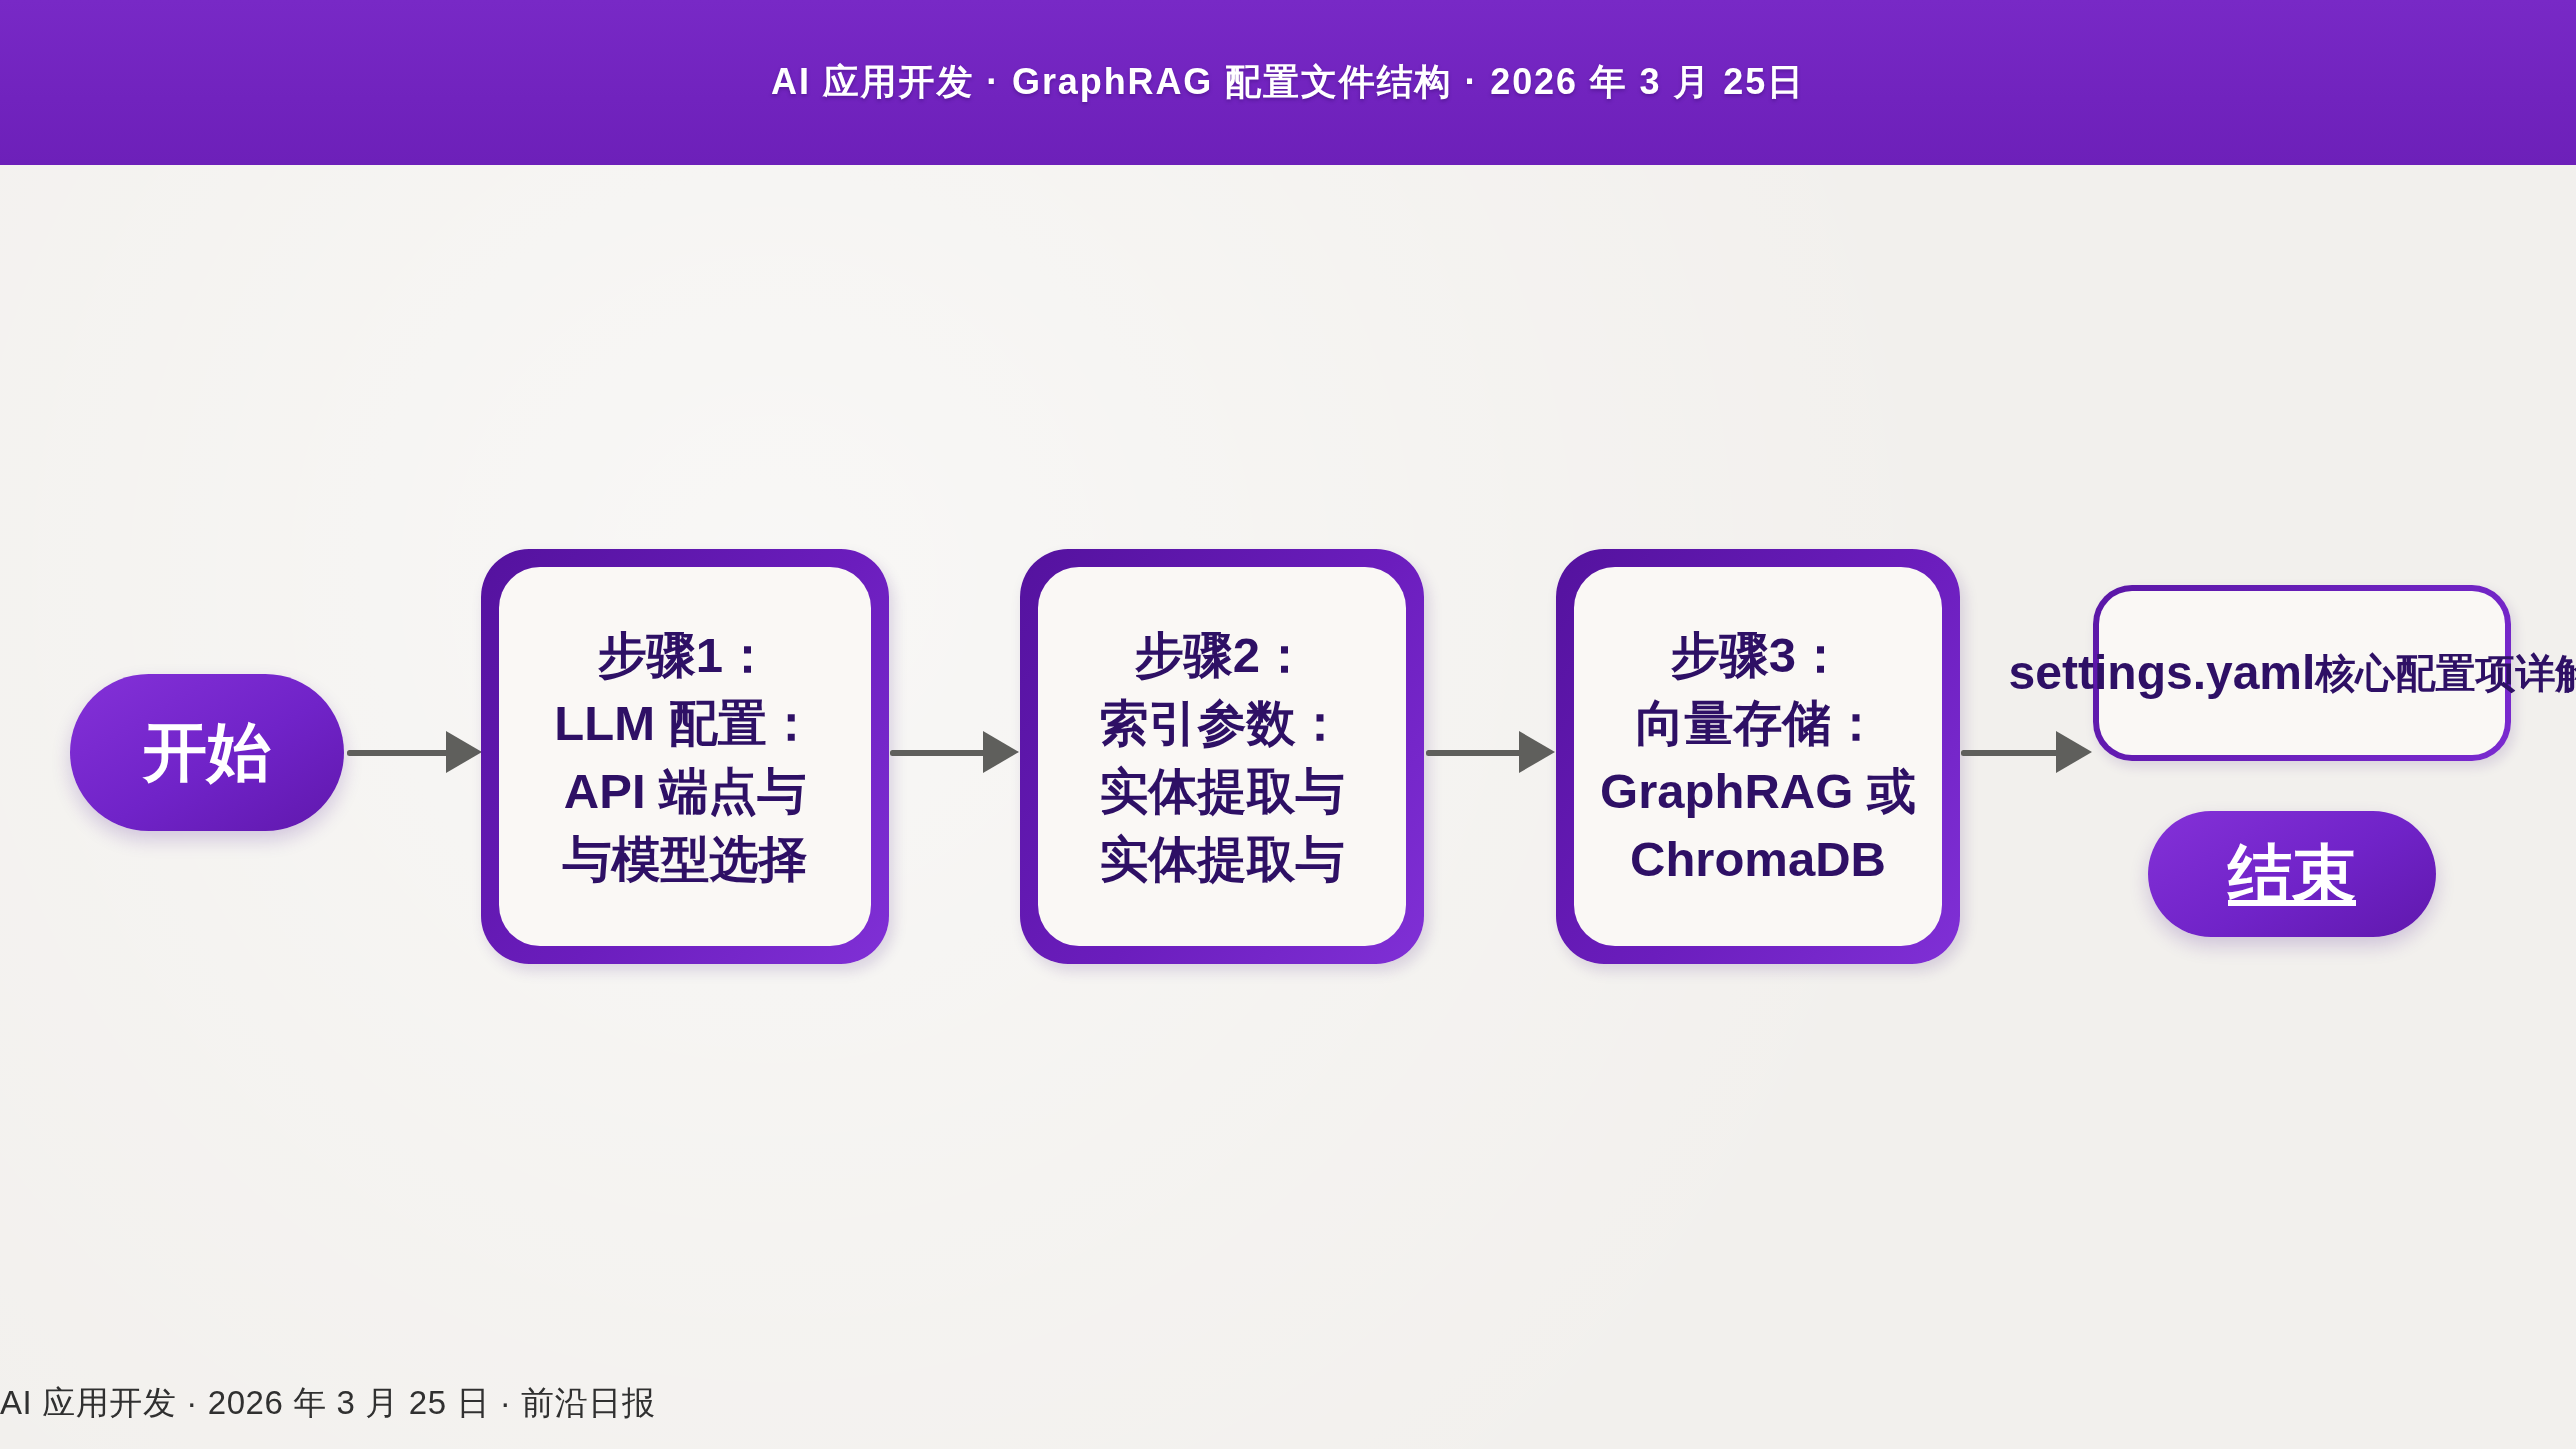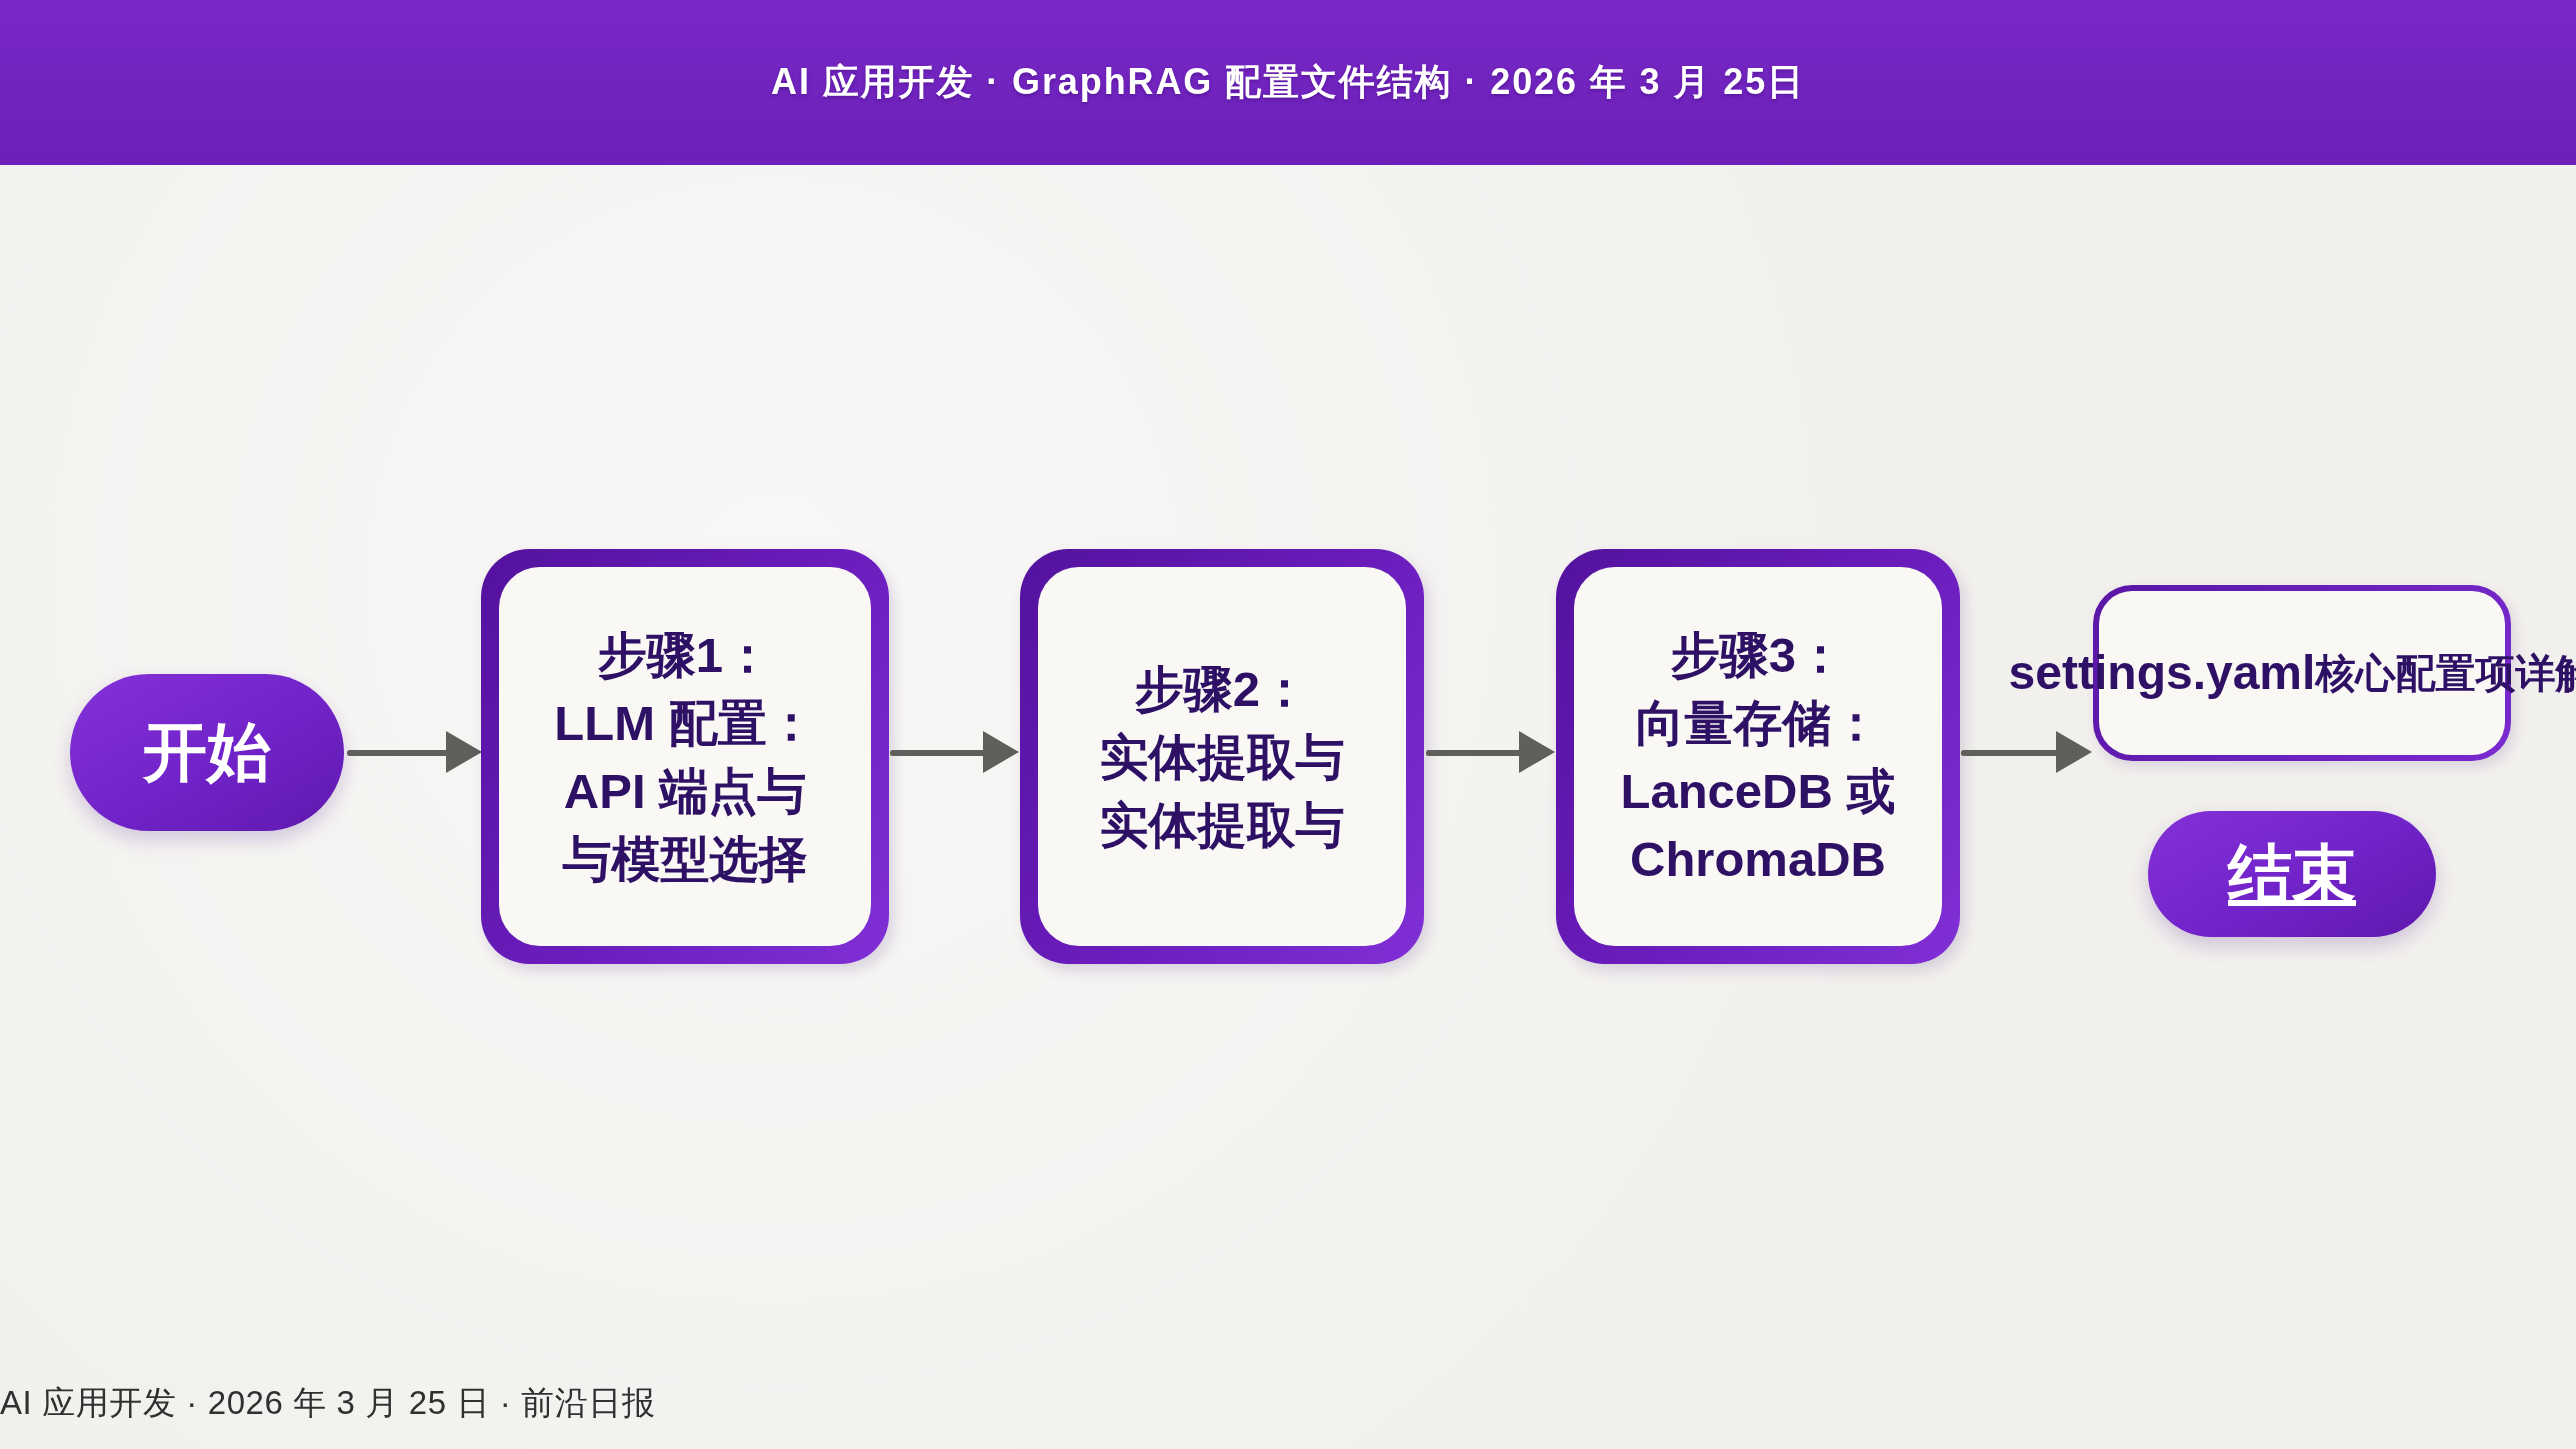--- a/index.html
+++ b/index.html
@@ -176,35 +176,36 @@
   </div>
 
   <div class="arrow arrow-2">
     <div class="shaft"></div>
     <div class="head"></div>
   </div>
 
   <div class="box box-2">
     <div class="box-inner">
       <div class="box-line">步骤2：</div>
+      <div class="box-line">索引参数：</div>
       <div class="box-line">实体提取与</div>
       <div class="box-line">实体提取与</div>
     </div>
   </div>
 
   <div class="arrow arrow-3">
     <div class="shaft"></div>
     <div class="head"></div>
   </div>
 
   <div class="box box-3">
     <div class="box-inner">
       <div class="box-line">步骤3：</div>
       <div class="box-line">向量存储：</div>
-      <div class="box-line">LanceDB 或</div>
+      <div class="box-line">GraphRAG 或</div>
       <div class="box-line">ChromaDB</div>
     </div>
   </div>
 
   <div class="arrow arrow-4">
     <div class="shaft"></div>
     <div class="head"></div>
   </div>
 
   <div class="result-box">

